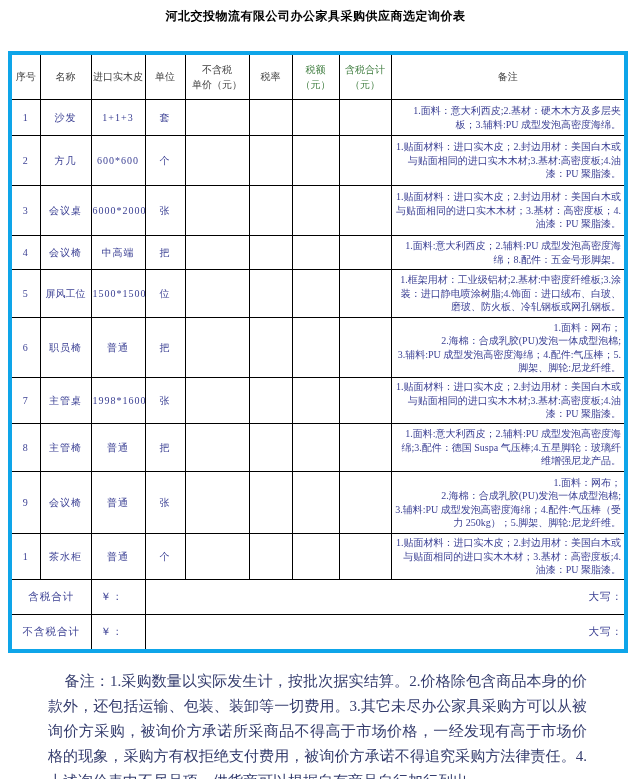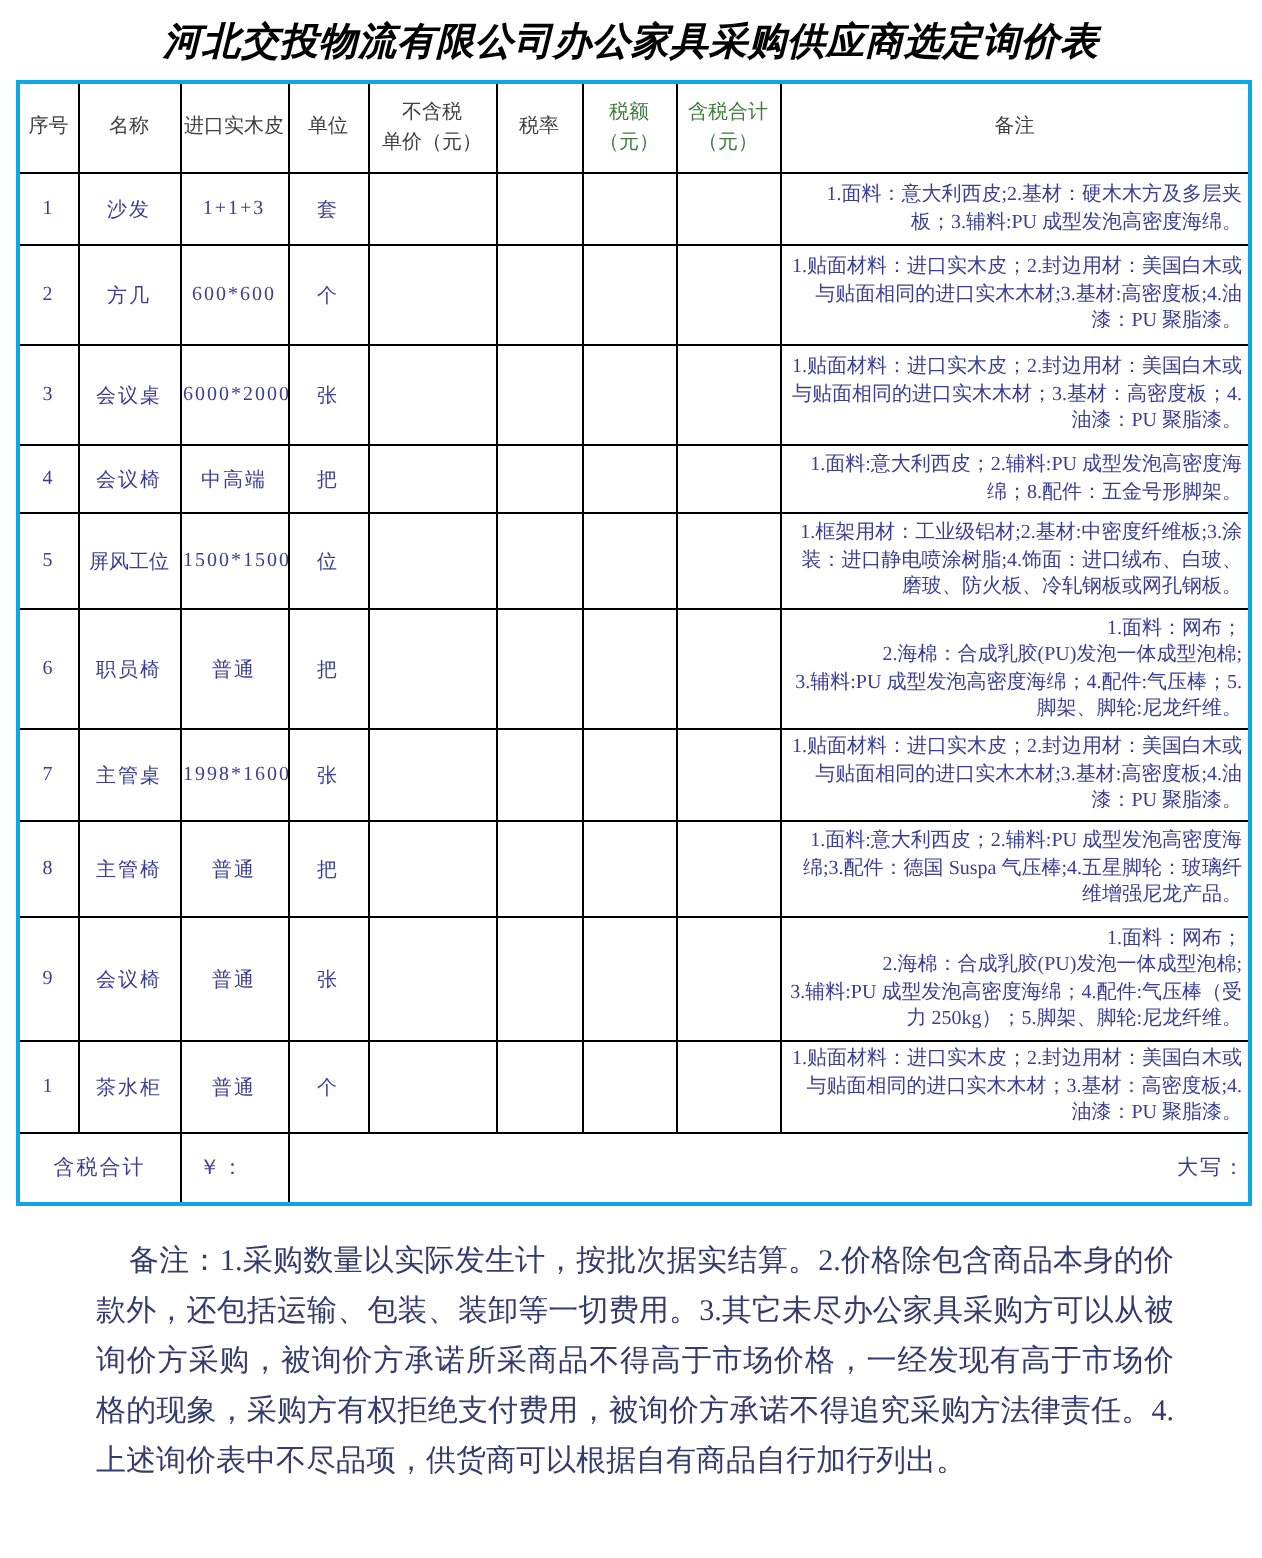--- a/index.html
+++ b/index.html
@@ -4,26 +4,26 @@
 <style>
   html,body{margin:0;padding:0;}
   body{
     width:631px;height:779px;background:#ffffff;overflow:hidden;
     font-family:"Liberation Serif","DejaVu Serif",serif;
     -webkit-font-smoothing:antialiased;
   }
   .title{
     padding-top:8px;text-align:center;
     font-family:"Liberation Sans","DejaVu Sans",sans-serif;
-    font-weight:700;font-size:19px;color:#000;letter-spacing:.5px;font-style:italic;
+    font-weight:700;font-size:12px;color:#000;letter-spacing:.5px;
   }
   table.inquiry{
     border-collapse:collapse;table-layout:fixed;
-    width:616px;margin:6px 7px 0 8px;
-    border:2px solid #0ea5e9;
+    width:616px;margin:26px 7px 0 8px;
+    border:4px solid #0ea5e9;
   }
   table.inquiry td,table.inquiry th{
     border:1px solid #000;overflow:hidden;
   }
   th.hdr{
     font-weight:400;font-size:10px;color:#3f3f3f;text-align:center;
     white-space:pre-line;line-height:1.55;padding:2px 0;height:40px;
   }
   th.hdr.green{color:#3e7c3e;}
   td.c{
@@ -211,16 +211,21 @@
     <td class="blank"></td>
     <td class="remark">1.贴面材料：进口实木皮；2.封边用材：美国白木或与贴面相同的进口实木木材；3.基材：高密度板;4.油漆：PU 聚脂漆。</td>
   </tr>
 
   <tr class="totals">
     <td class="lab" colspan="2">含税合计</td>
     <td class="yuan" colspan="1">￥：</td>
     <td class="daxie" colspan="6">大写：</td>
   </tr>
 
+  <tr class="totals">
+    <td class="lab" colspan="2">不含税合计</td>
+    <td class="yuan" colspan="1">￥：</td>
+    <td class="daxie" colspan="6">大写：</td>
+  </tr>
 </tbody>
   </table>
 
 <div class="footer-note">备注：1.采购数量以实际发生计，按批次据实结算。2.价格除包含商品本身的价款外，还包括运输、包装、装卸等一切费用。3.其它未尽办公家具采购方可以从被询价方采购，被询价方承诺所采商品不得高于市场价格，一经发现有高于市场价格的现象，采购方有权拒绝支付费用，被询价方承诺不得追究采购方法律责任。4.上述询价表中不尽品项，供货商可以根据自有商品自行加行列出。</div>
 
 </body></html>

